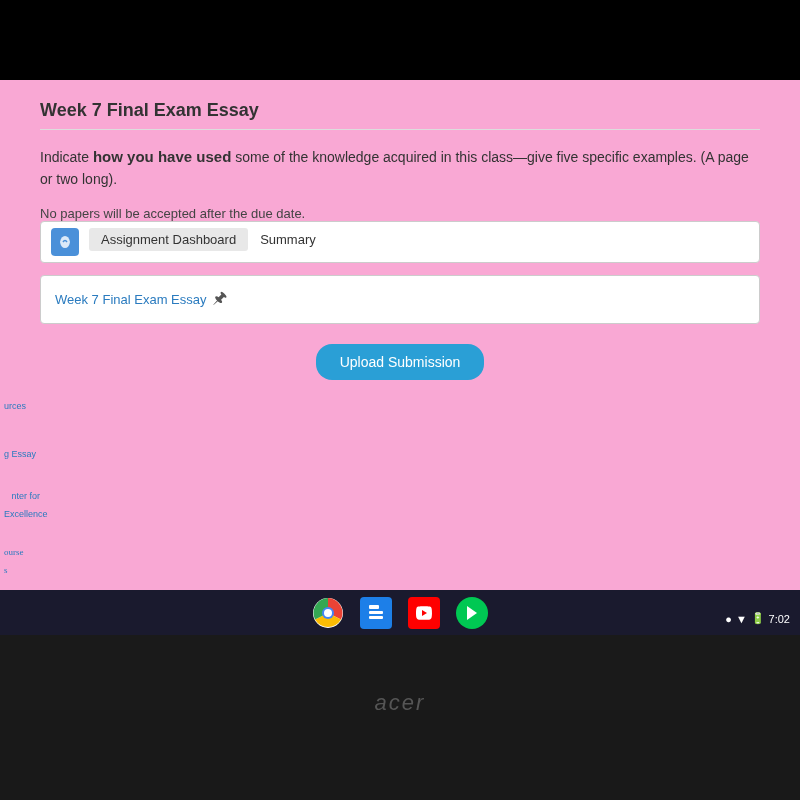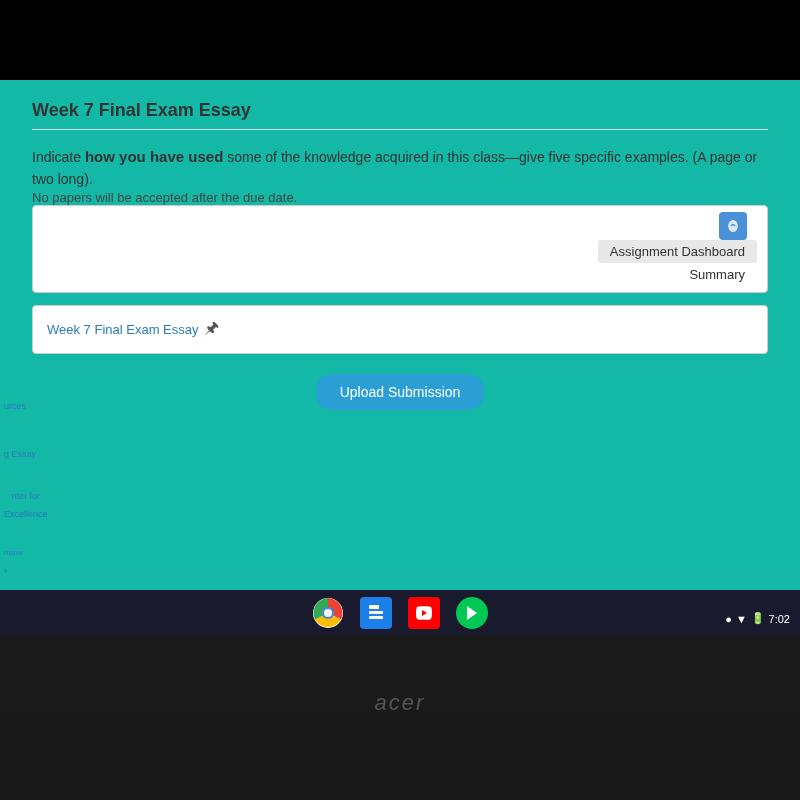--- a/index.html
+++ b/index.html
@@ -16,60 +16,60 @@
       position: absolute;
       top: 80px;
       left: 0;
       right: 0;
       bottom: 200px;
       background: #f0f0f0;
       overflow: hidden;
     }
 
     .browser-content {
-      background: #14b8a6;
-      padding: 20px 32px;
+      background: #f9a8d4;
+      padding: 20px 40px;
       height: 100%;
       overflow: hidden;
     }
 
     .page-title {
       font-size: 18px;
       font-weight: bold;
       color: #333;
       margin-bottom: 16px;
       border-bottom: 1px solid #ddd;
       padding-bottom: 8px;
     }
 
     .instruction-block {
       font-size: 14px;
       color: #333;
+      margin-bottom: 16px;
       line-height: 1.5;
     }
 
     .instruction-block .bold-text {
       font-weight: bold;
       font-size: 15px;
     }
 
     .notice {
       font-size: 13px;
       color: #444;
     }
 
     .tab-bar {
       display: flex;
-      align-items: flex-end;
+      align-items: flex-start;
       border: 1px solid #ccc;
       border-radius: 4px;
       padding: 6px 10px;
       margin-bottom: 12px;
       background: #fff;
-      flex-direction: column;
     }
 
     .turnitin-icon {
       width: 28px;
       height: 28px;
       background: #4a90d9;
       border-radius: 4px;
       display: flex;
       align-items: center;
       justify-content: center;

